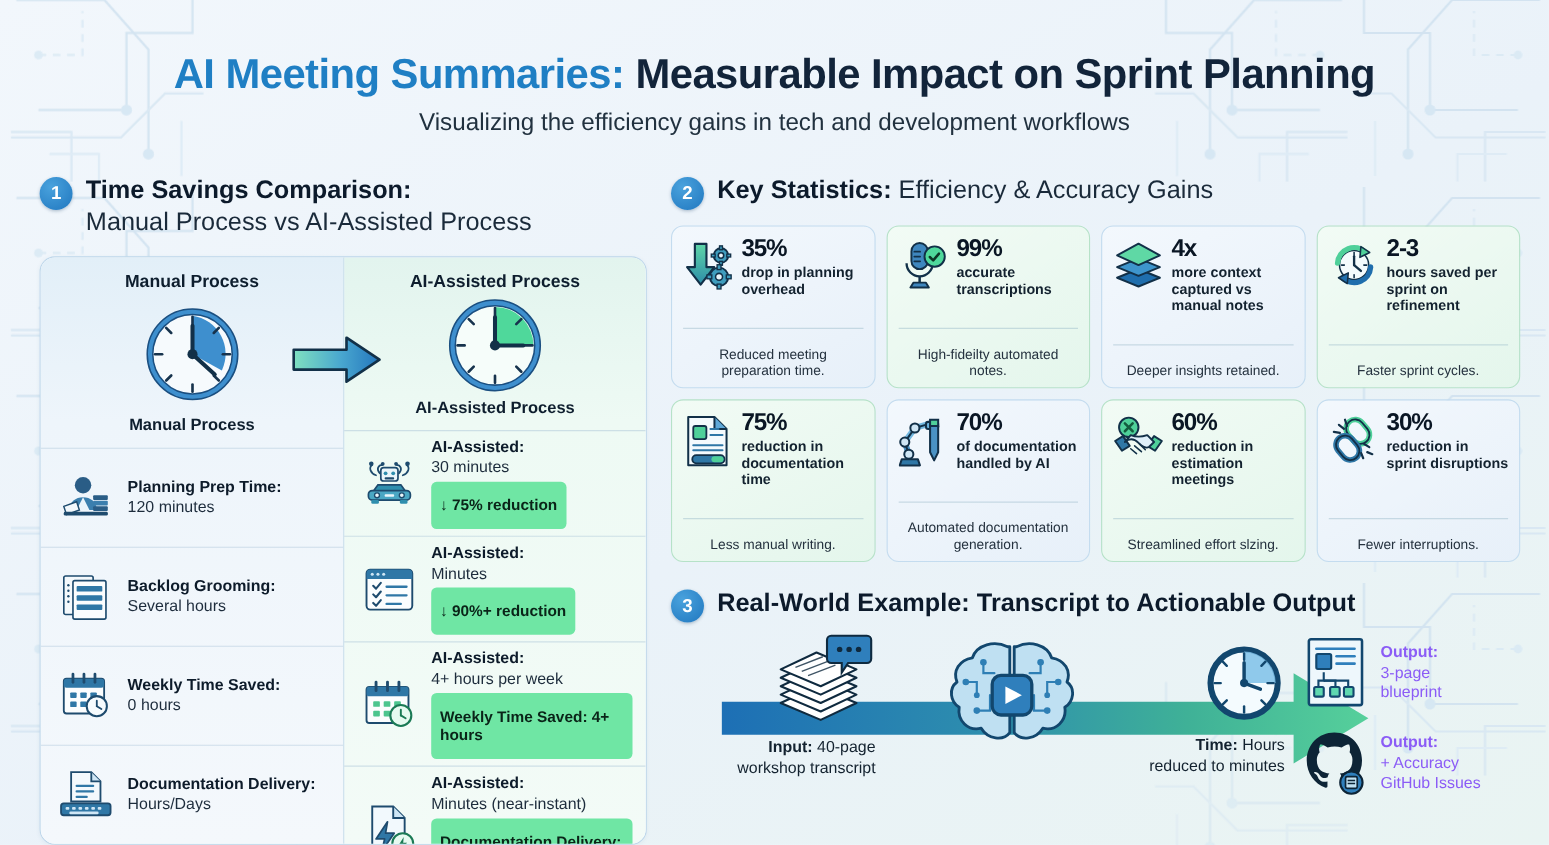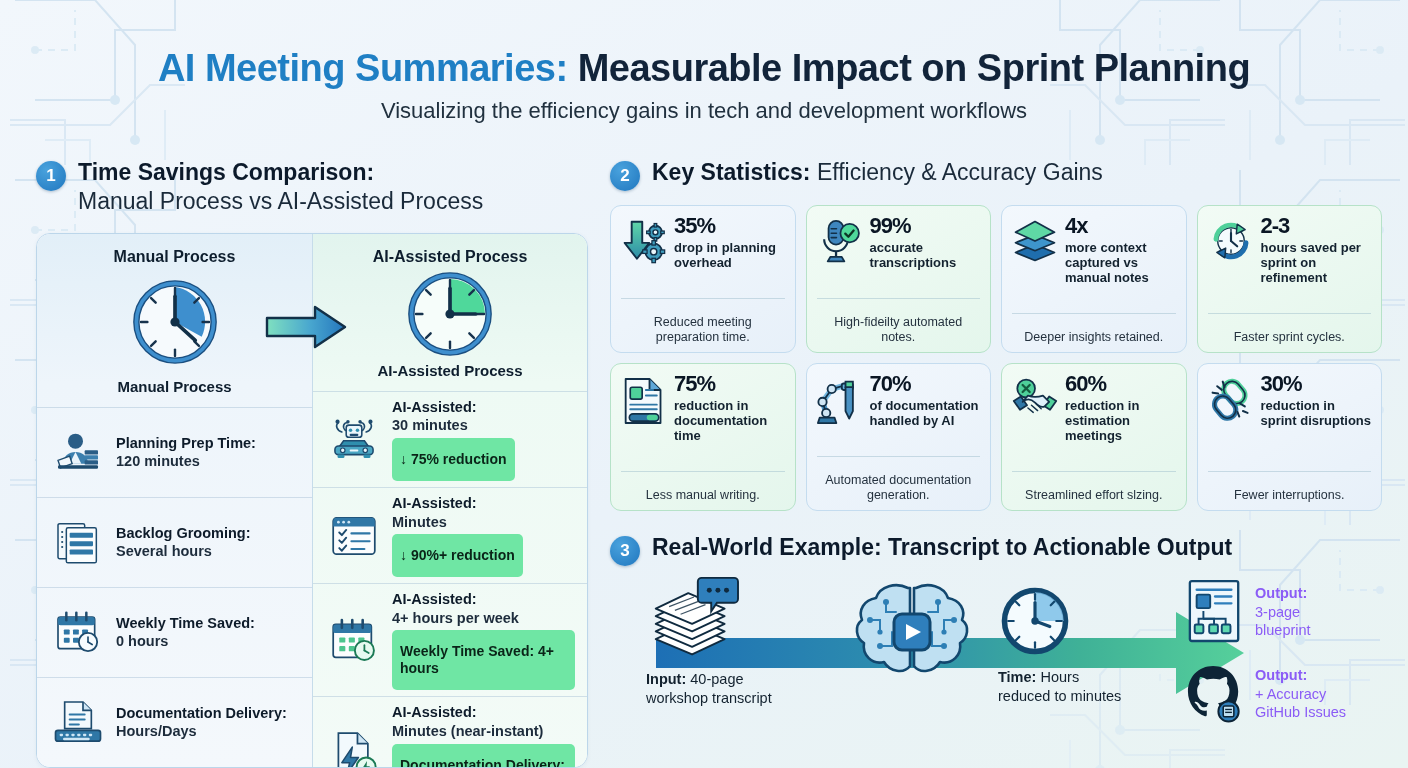--- a/index.html
+++ b/index.html
@@ -51,21 +51,21 @@
   .clock-wrap { height: 108px; display: flex; align-items: center; justify-content: center; position: relative; }
   .cmp-foot { text-align: center; font-size: 15px; font-weight: bold; padding: 2px 0 12px; color: #0e1e2e; }
   .rows { flex: 1; display: flex; flex-direction: column; }
   .row {
     flex: 1; display: flex; align-items: center; gap: 11px;
     padding: 6px 12px 6px 14px; border-top: 1px solid rgba(150,180,205,.38);
   }
   .row .ico { flex: 0 0 54px; height: 54px; display: flex; align-items: center; justify-content: center; }
   .row .txt { font-size: 14.5px; line-height: 1.28; }
   .row .lbl { font-weight: bold; color: #0d1b2a; }
-  .row .sub { font-weight: 700; color: #1d2c3c; }
+  .row .sub { font-weight: 400; color: #1d2c3c; }
   .badge {
     display: inline-block; margin-top: 3px;
     background: #6fe6a4; color: #0a2418;
     font-weight: bold; font-size: 14px;
     padding: 13px 8px; border-radius: 5px; line-height: 1.22;
   }
 
   
   .right-col { position: absolute; left: 610px; top: 132px; width: 772px; }
   .stats-grid {
@@ -86,21 +86,21 @@
   .stat-lbl { font-size: 13px; font-weight: bold; line-height: 1.16; margin-top: 3px; color: #13222f; }
   .stat-note {
     border-top: 1px solid rgba(150,185,200,.45);
     margin-top: 6px; padding-top: 16px;
     font-size: 12.5px; text-align: center; color: #25323f; line-height: 1.2;
   }
 
   
   .flow-head { margin-top: 22px; }
   .flow { position: relative; margin-top: 10px; height: 180px; }
-  .flow-item { position: absolute; text-align: left; }
+  .flow-item { position: absolute; text-align: right; }
   .flow-cap { font-size: 14.5px; line-height: 1.3; color: #13222f; }
   .flow-cap .b { font-weight: bold; }
   .out-row { position: absolute; display: flex; align-items: center; gap: 11px; }
   .out-txt { font-size: 14.5px; line-height: 1.28; color: #8b5cf6; }
   .out-txt .b { font-weight: bold; }
 </style>
 </head>
 <body>
 
 <svg id="circuit-bg" viewBox="0 0 1408 768">

